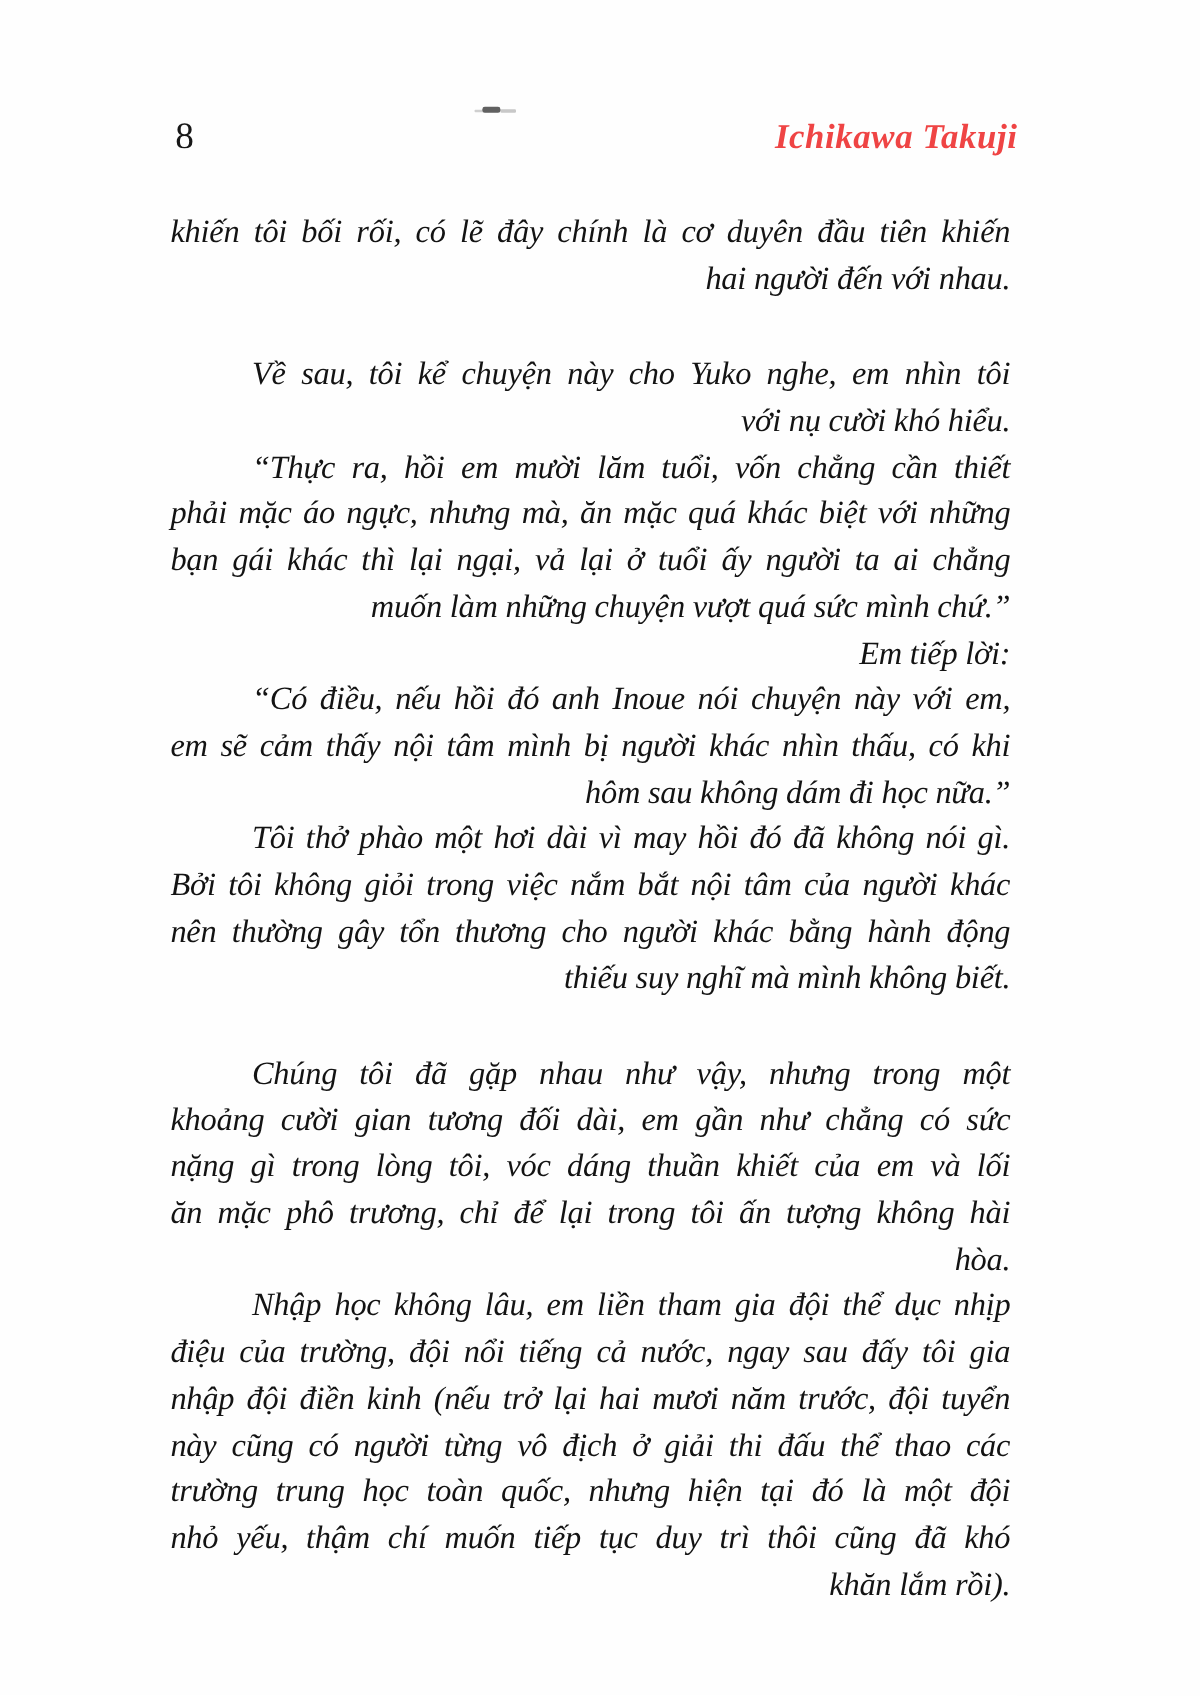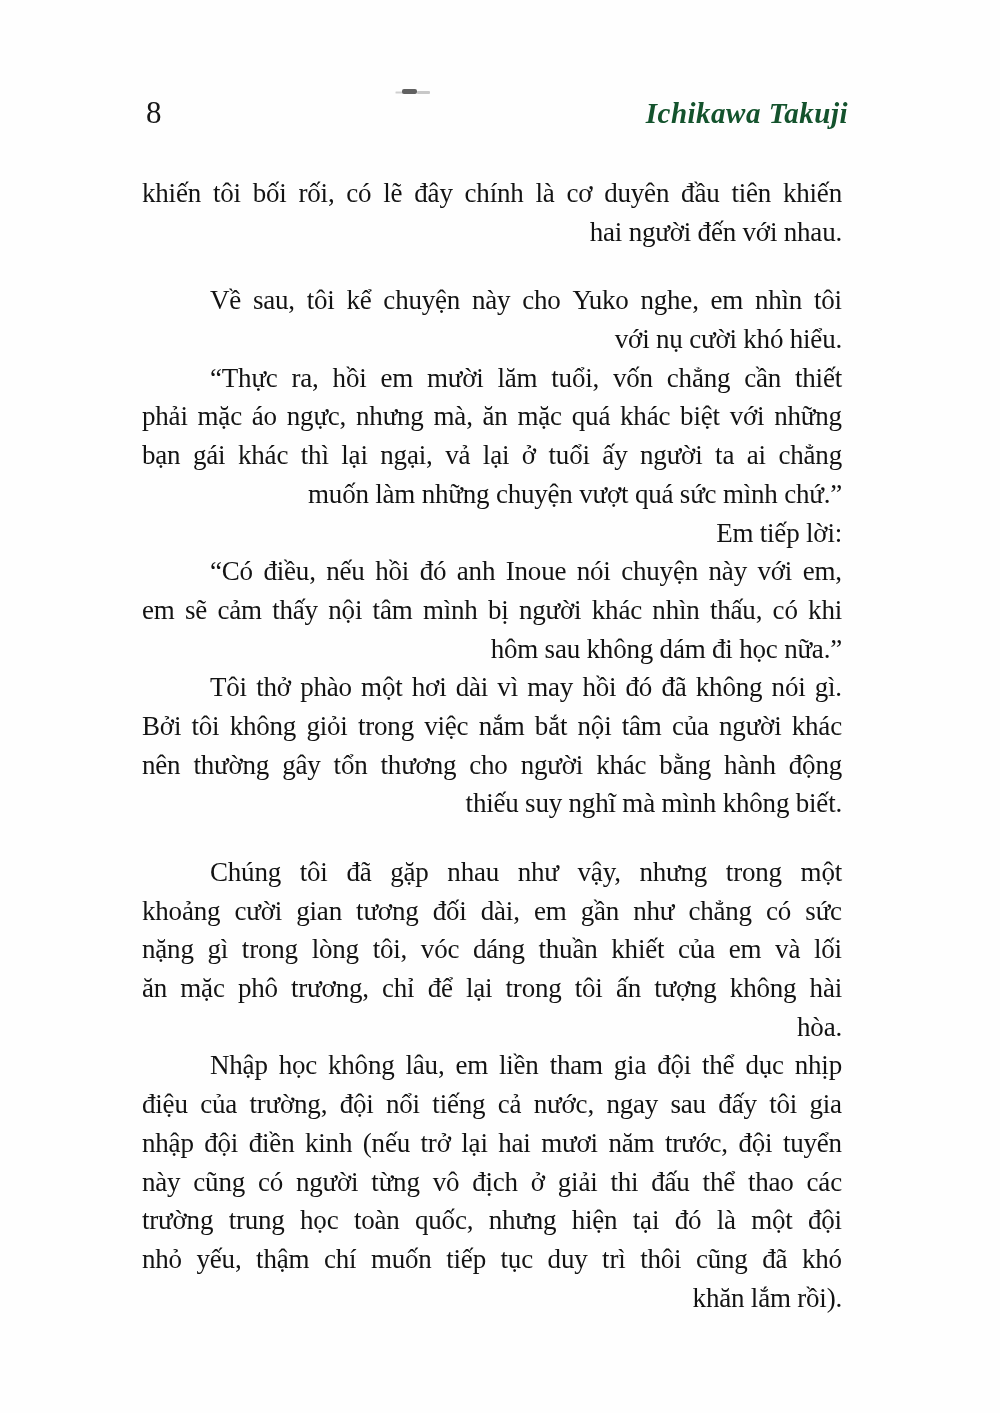--- a/index.html
+++ b/index.html
@@ -30,21 +30,21 @@
     font-size: 31px;
     line-height: 36px;
     color: #171717;
   }
   .running-author {
     font-size: 29px;
     line-height: 36px;
     font-style: italic;
     font-weight: bold;
     letter-spacing: 0.5px;
-    color: #14532d;
+    color: #ef4444;
     text-align: right;
   }
   
   .artifact {
     position: absolute;
     left: 402px;
     top: 89px;
     width: 15px;
     height: 5px;
     background: #3a3a3a;
@@ -54,23 +54,24 @@
   }
   
   .body-text {
     position: absolute;
     left: 142px;
     top: 174px;
     width: 700px;
     font-size: 27px;
     letter-spacing: -0.2px;
     color: #131313;
+    font-style: italic;
   }
   .paragraph { margin: 0; }
-  .paragraph.space-before { margin-top: 30px; }
+  .paragraph.space-before { margin-top: 41px; }
   .line {
     line-height: 38.7px;
     height: 38.7px;
     white-space: nowrap;
   }
   
   .line.full {
     display: flex;
     justify-content: space-between;
   }

